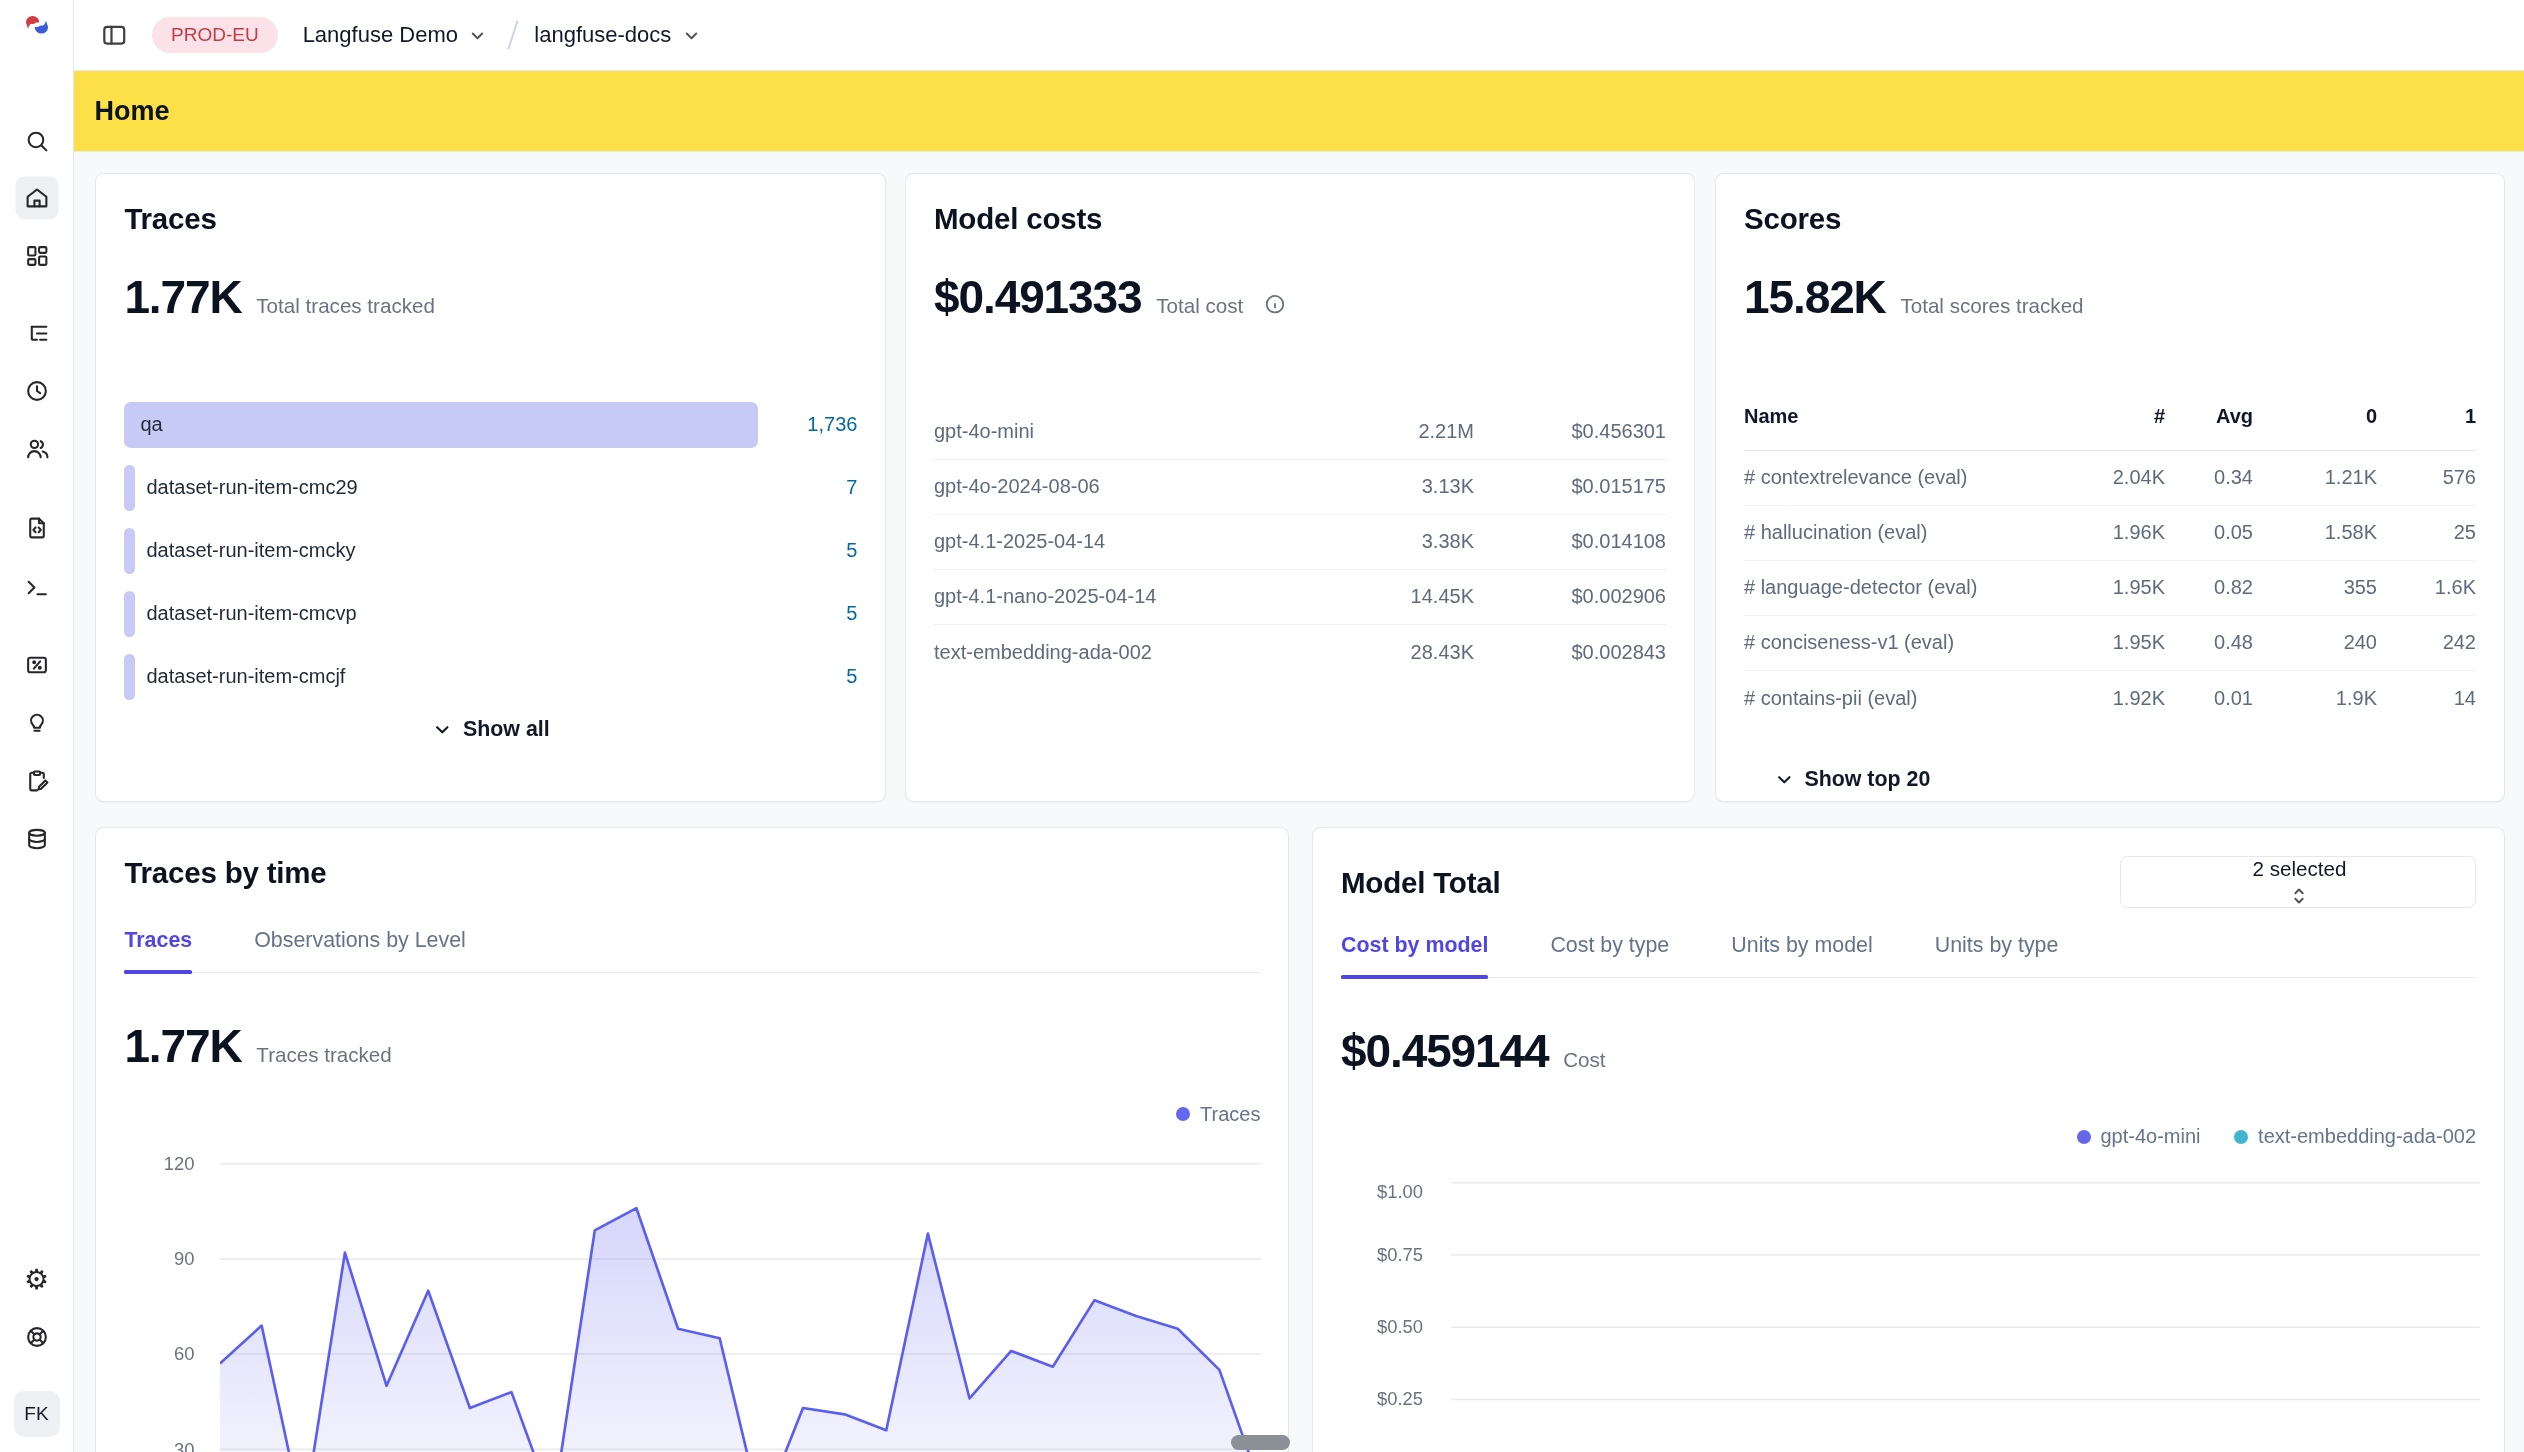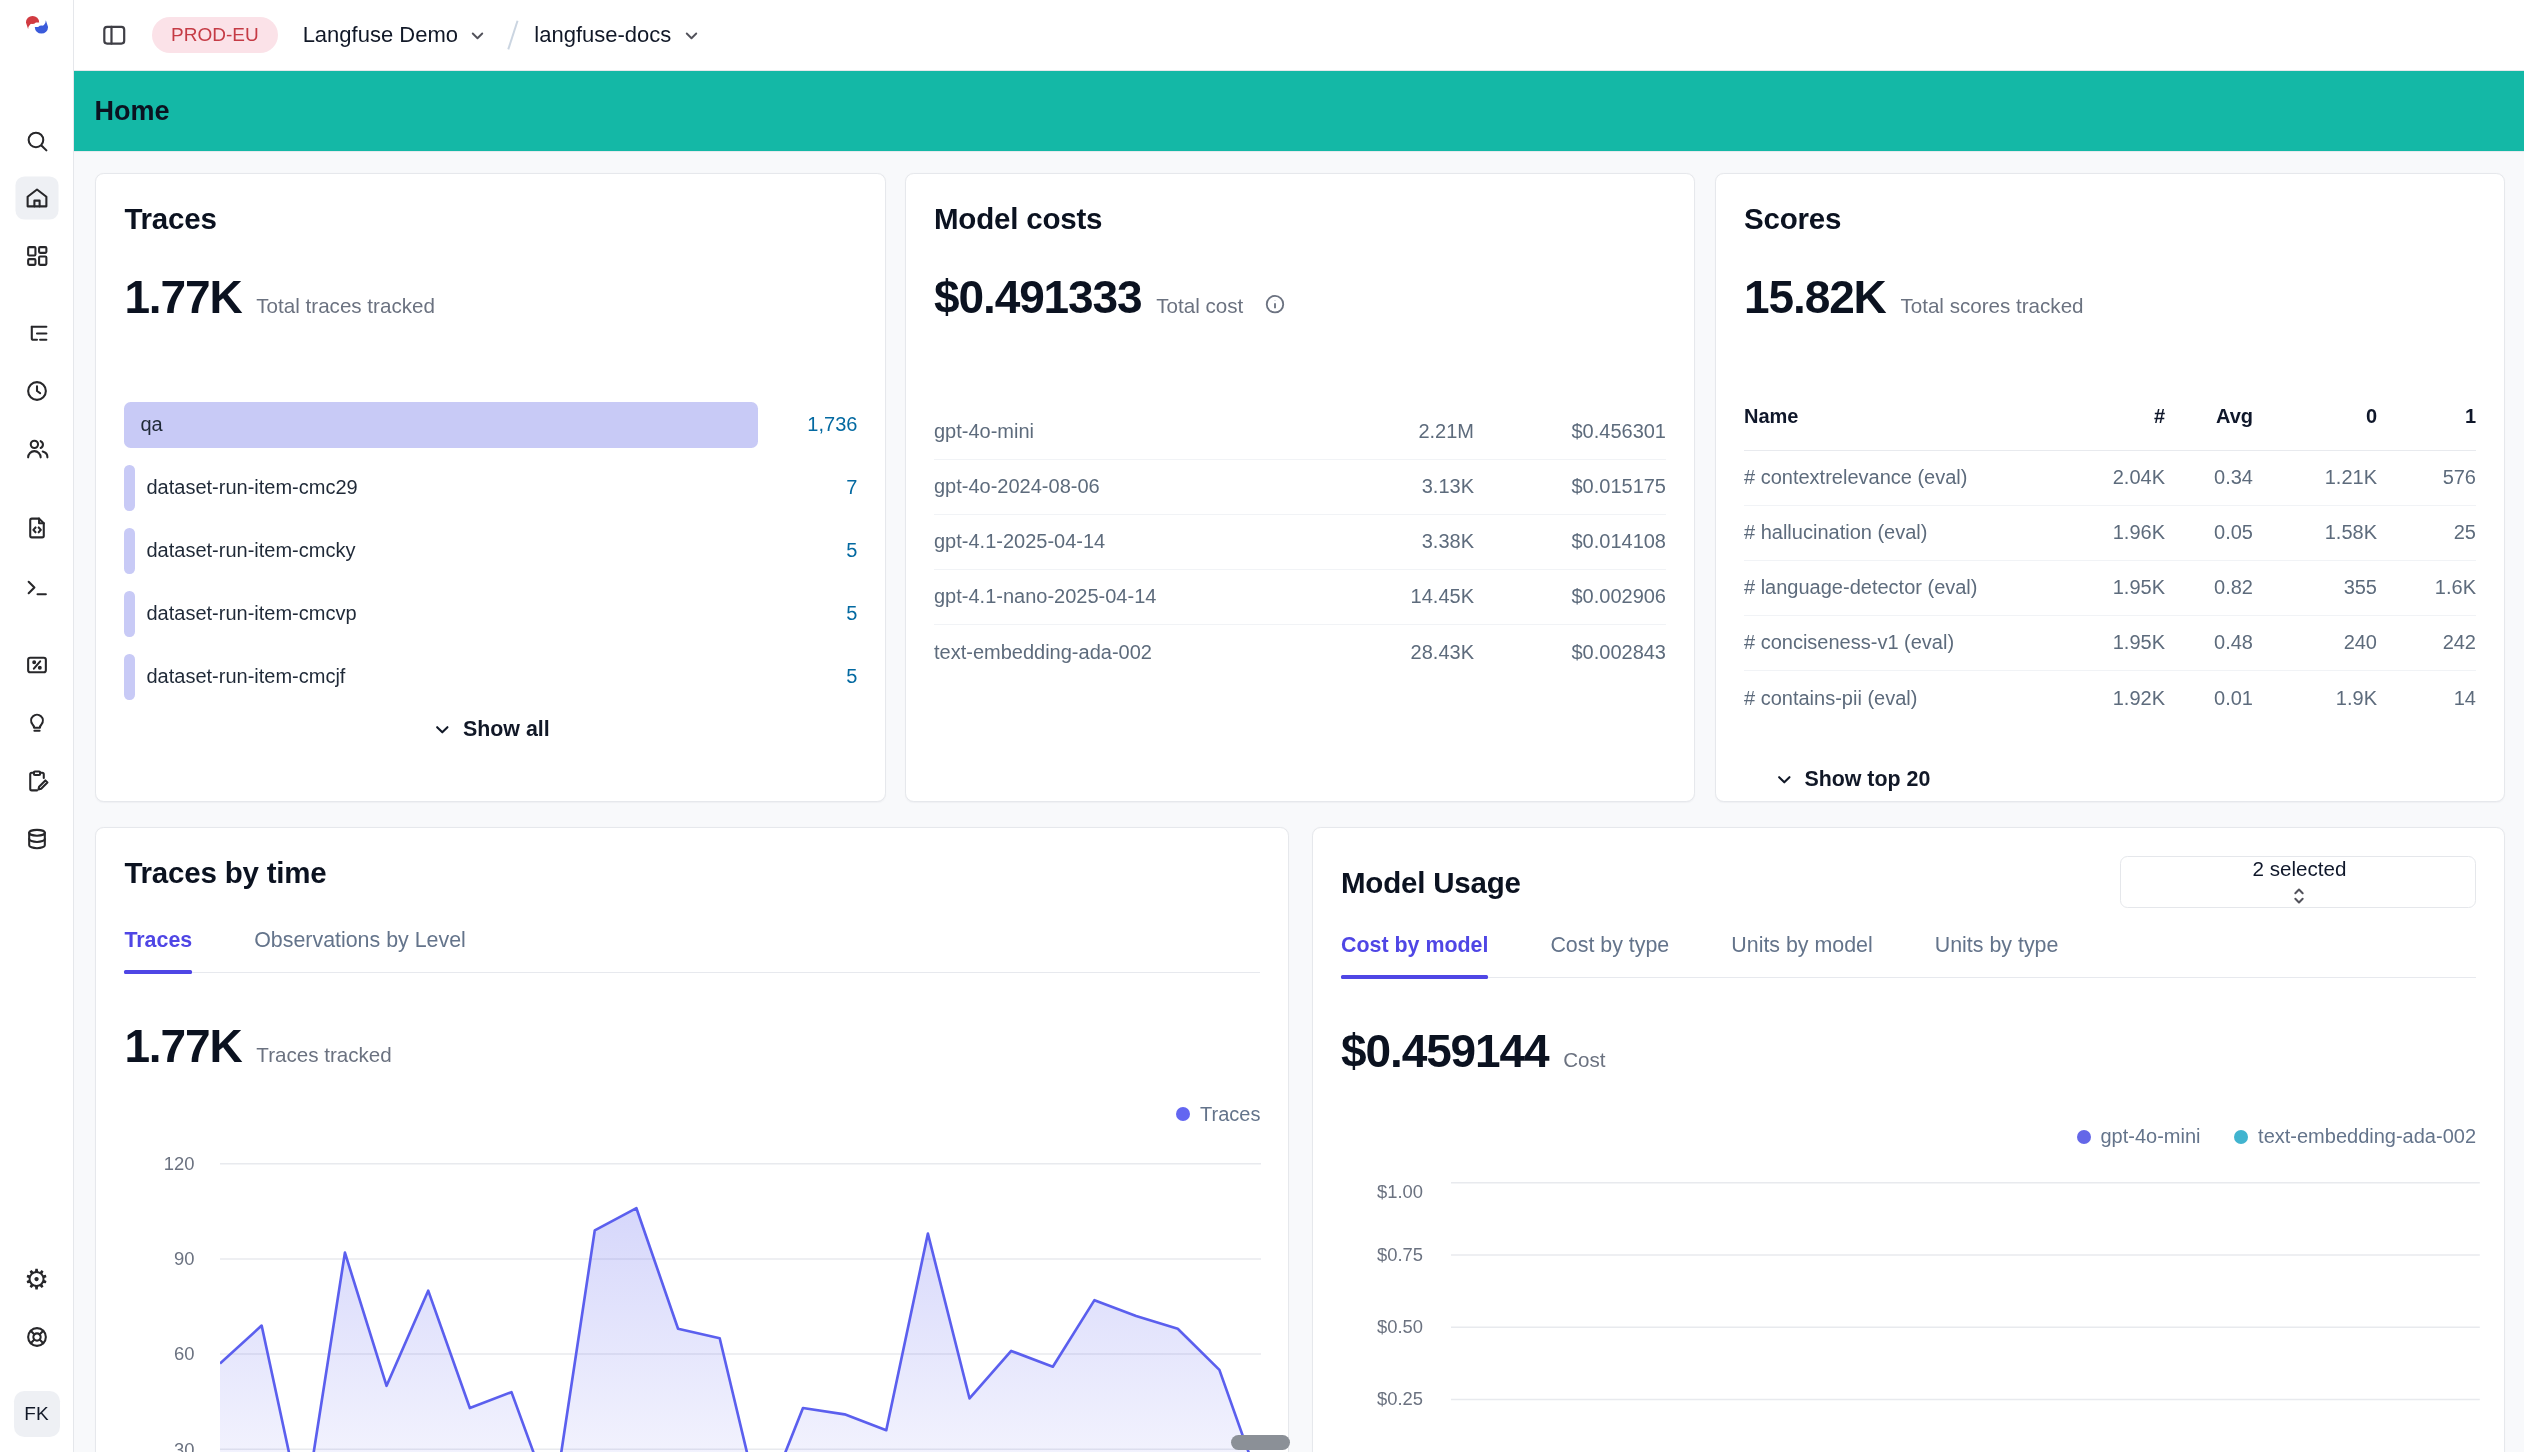--- a/index.html
+++ b/index.html
@@ -34,21 +34,21 @@
     font-size:19px; font-weight:500; padding:7.4px 19px; border-radius:736px; }
   .crumb { display:flex; align-items:center; gap:10.3px; margin-left:25px;
     font-size:22px; font-weight:500; color:#111827; cursor:pointer; }
   .crumb svg { width:19px; height:19px; stroke:#52525b; stroke-width:2.4;
     fill:none; stroke-linecap:round; stroke-linejoin:round; }
   .slash { width:1.5px; height:29.5px; background:#cbd5e1; transform:rotate(18deg);
     margin:0 20.6px 0 25px; }
 
   
   .page-head { position:absolute; left:74px; top:71px; right:0; height:81px;
-    background:#14b8a6; border-bottom:0.7px solid #e8eaee; display:flex;
+    background:#fde047; border-bottom:0.7px solid #e8eaee; display:flex;
     align-items:center; padding-left:20.6px; z-index:3; }
   .page-title { font-size:27px; font-weight:700; color:#0b1220; }
 
   
   .content { position:absolute; left:74px; top:152px; right:0; bottom:0;
     background:#f8f9fb; }
   .card { position:absolute; background:#fff; border:0.7px solid #e6e8ec;
     border-radius:8.8px; padding:28px; box-shadow:0 0.7px 1.5px rgba(16,24,40,.04); }
   .card-title { font-size:29.5px; font-weight:700; color:#0b1220; letter-spacing:-0.2px; }
   .big-row { display:flex; align-items:baseline; gap:14.7px; margin-top:34px; }
@@ -454,21 +454,21 @@
             </linearGradient>
           </defs>
           <path d="M0.0,317.5 L56.6,265.8 L113.2,528.7 L169.8,166.7 L226.4,347.7 L283.0,218.4 L339.6,377.9 L396.2,356.3 L452.8,511.5 L509.4,136.5 L566.0,106.3 L622.6,270.1 L679.2,283.0 L735.8,520.1 L792.4,377.9 L849.0,386.5 L905.6,408.0 L962.2,140.8 L1018.8,364.9 L1075.4,300.3 L1132.0,321.8 L1188.6,231.3 L1245.2,252.9 L1301.8,270.1 L1358.4,326.1 L1415.0,485.6 L1415,560 L0,560 Z" fill="url(#tg)"></path>
           <path d="M0.0,317.5 L56.6,265.8 L113.2,528.7 L169.8,166.7 L226.4,347.7 L283.0,218.4 L339.6,377.9 L396.2,356.3 L452.8,511.5 L509.4,136.5 L566.0,106.3 L622.6,270.1 L679.2,283.0 L735.8,520.1 L792.4,377.9 L849.0,386.5 L905.6,408.0 L962.2,140.8 L1018.8,364.9 L1075.4,300.3 L1132.0,321.8 L1188.6,231.3 L1245.2,252.9 L1301.8,270.1 L1358.4,326.1 L1415.0,485.6" fill="none" stroke="#5b5fee" stroke-width="3.6" stroke-linejoin="round"></path>
         </svg>
     </div>
   </section>
 
   <section class="card" id="card-usage">
     <div style="display:flex; align-items:flex-start; justify-content:space-between;">
-      <div class="card-title" style="margin-top:10.3px">Model Usage</div>
+      <div class="card-title" style="margin-top:10.3px">Model Total</div>
       <div class="select-box">
         <span>2 selected</span>
         <span class="spacer"></span>
         <svg viewBox="0 0 24 24">
             <polyline points="8,9 12,5 16,9"></polyline>
             <polyline points="8,15 12,19 16,15"></polyline>
           </svg>
       </div>
     </div>
     <div class="tabs" style="margin-top:25px">

